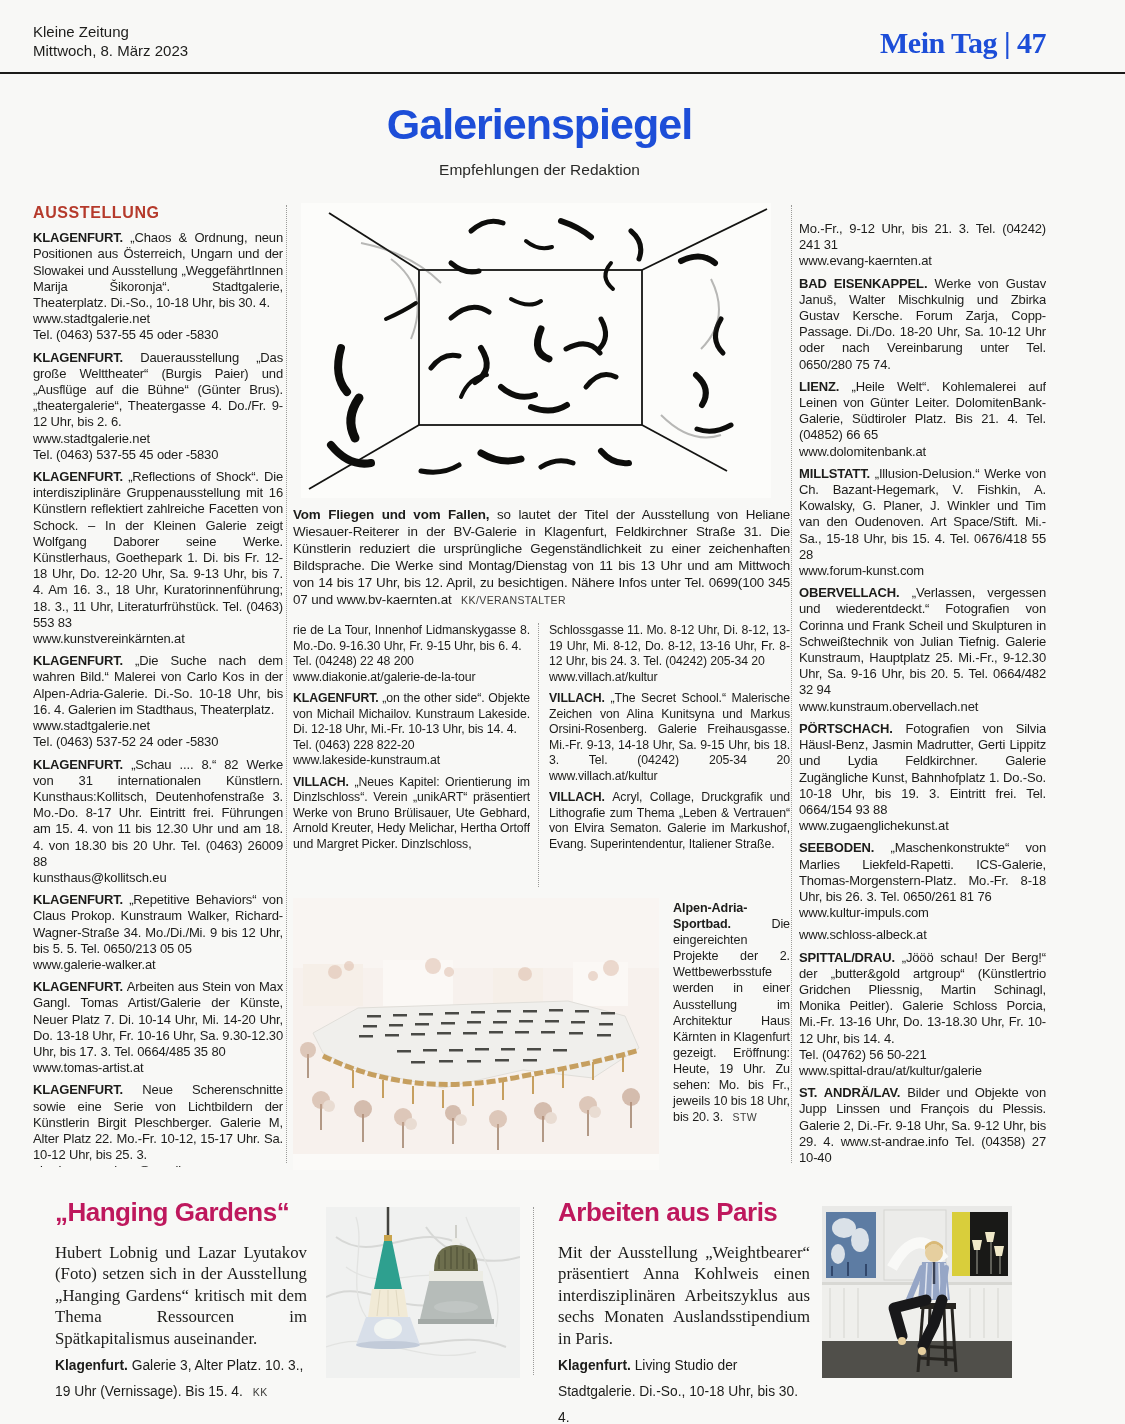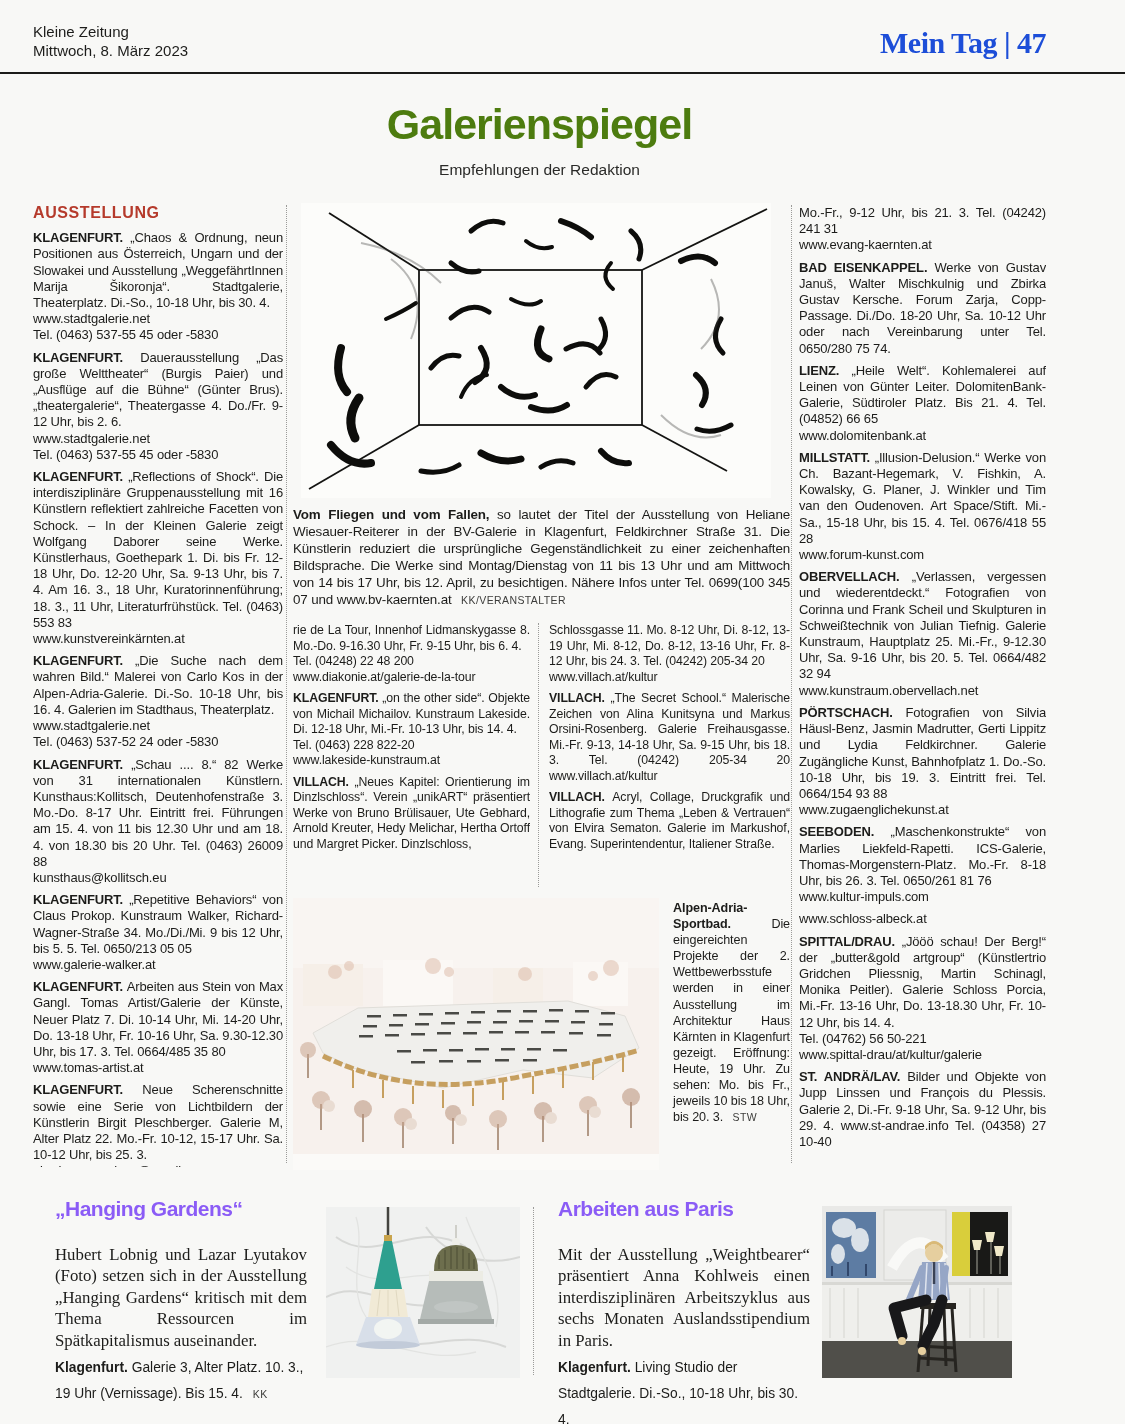--- a/index.html
+++ b/index.html
@@ -9,26 +9,26 @@
     background:#f8f8f6; overflow:hidden;
     font-family:"Liberation Sans", sans-serif; color:#1c1c1a;
   }
   
   .mast-left { position:absolute; left:33px; top:22px; font-size:15px; line-height:19px; color:#1d1d1b; }
   .mast-right { position:absolute; right:79px; top:26px; font-family:"Liberation Serif", serif;
     font-weight:bold; font-size:30px; color:#1d4ed8; letter-spacing:-0.5px; }
   .head-rule { position:absolute; left:0; top:72px; width:1125px; border-top:2px solid #1b1b19; }
   
   .titleblock { position:absolute; left:33px; top:100px; width:1013px; text-align:center; }
-  .titleblock h1 { font-size:43px; font-weight:bold; color:#4d7c0f; letter-spacing:-1px; }
+  .titleblock h1 { font-size:43px; font-weight:bold; color:#1d4ed8; letter-spacing:-1px; }
   .titleblock .subtitle { margin-top:12px; font-size:15.5px; color:#2a2a28; }
   
   .col { position:absolute; top:205px; font-size:13px; line-height:16.2px; letter-spacing:-0.15px; }
   .col-left  { left:33px;  width:250px; height:962px; overflow:hidden; }
-  .col-right { left:799px; width:247px; height:962px; overflow:hidden; }
+  .col-right { left:799px; width:247px; height:962px; overflow:hidden;margin-top:16px; }
   .col h2 { font-size:16px; font-weight:bold; color:#b53a2b; letter-spacing:0.6px; margin-bottom:9px; }
   .entry { margin-bottom:6px; }
   .entry .etext { text-align:justify; hyphens:auto; }
   .entry .lead { font-weight:bold; }
   .entry .contact { }
   
   .mid { position:absolute; left:293px; top:203px; width:497px; height:968px; }
   .fig-artwork { position:absolute; left:8px; top:0; }
   .caption { position:absolute; left:0; top:303px; width:497px; font-size:13.4px; line-height:17px;
     text-align:justify; letter-spacing:-0.15px; hyphens:auto; }
@@ -46,21 +46,21 @@
   
   .vsep { position:absolute; border-left:1px dotted #9b9b99; }
   .vsep-1 { left:286px; top:205px; height:958px; }
   .vsep-2 { left:791px; top:205px; height:958px; }
   .vsep-mid { left:245px; top:0; height:264px; }
   .vsep-bottom { left:533px; top:1207px; height:168px; }
   
   .bottom-article { position:absolute; top:1197px; width:252px; }
   .art-hanging { left:55px; }
   .art-paris { left:558px; }
-  .bottom-article h3 { font-size:21px; font-weight:bold; letter-spacing:-0.5px; margin-bottom:23px; color:#8b5cf6; }
+  .bottom-article h3 { font-size:26px; font-weight:bold; letter-spacing:-0.5px; margin-bottom:14px; color:#be185d; }
   .bottom-article .serifbody { font-family:"Liberation Serif", serif; font-size:16.8px; line-height:21.4px;
     text-align:justify; hyphens:auto; }
   .bottom-article .info { margin-top:4px; font-size:13.8px; line-height:26px; }
   .bottom-article .info b { font-weight:bold; }
   .fig-lamps { position:absolute; left:326px; top:1207px; }
   .fig-photo { position:absolute; left:822px; top:1206px; }
   svg { display:block; }
 </style>
 </head>
 <body>

